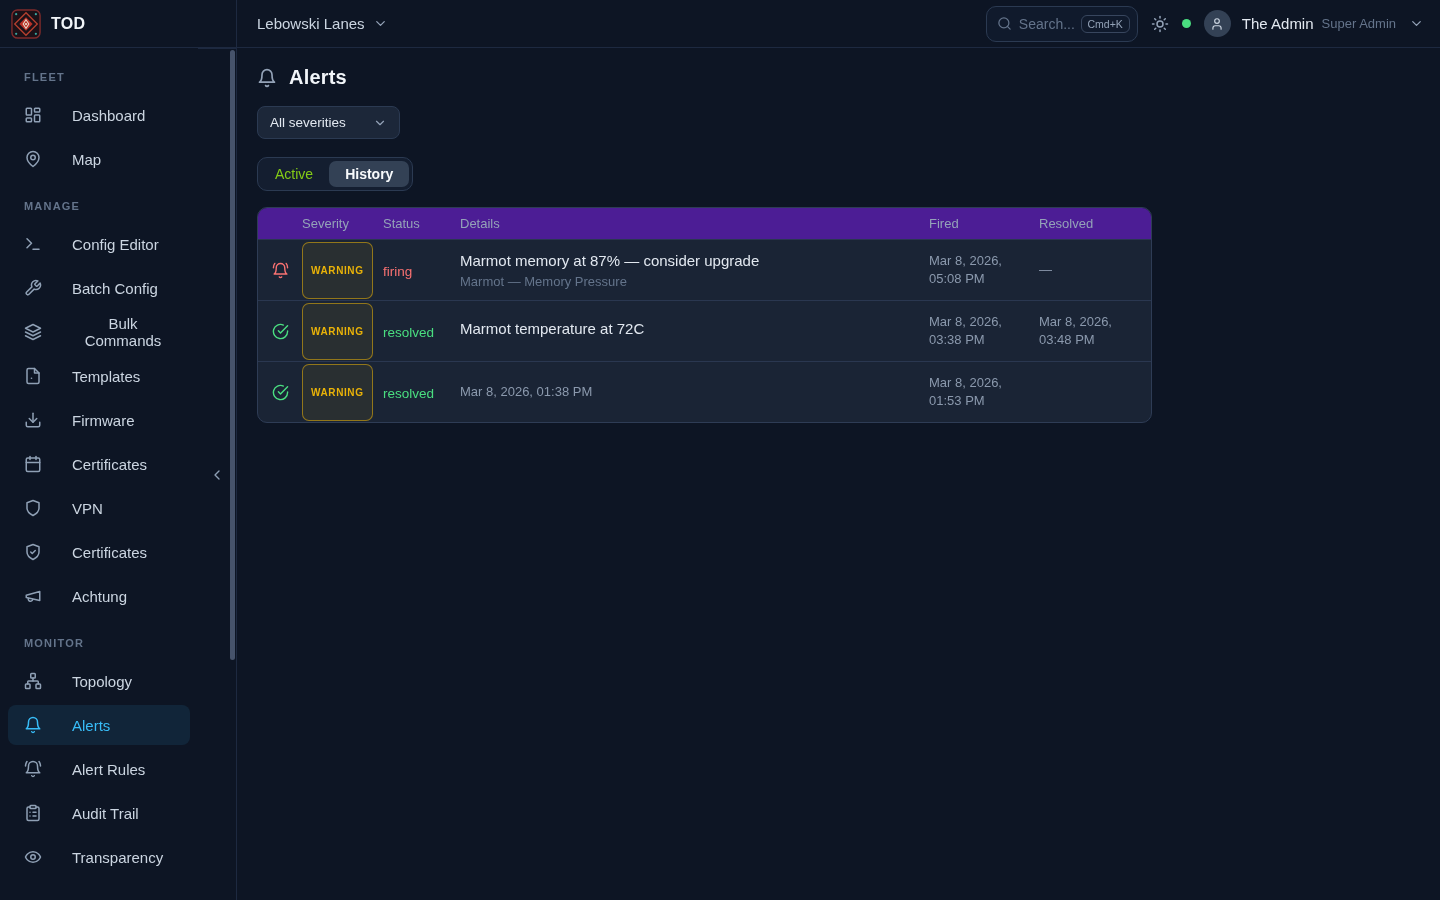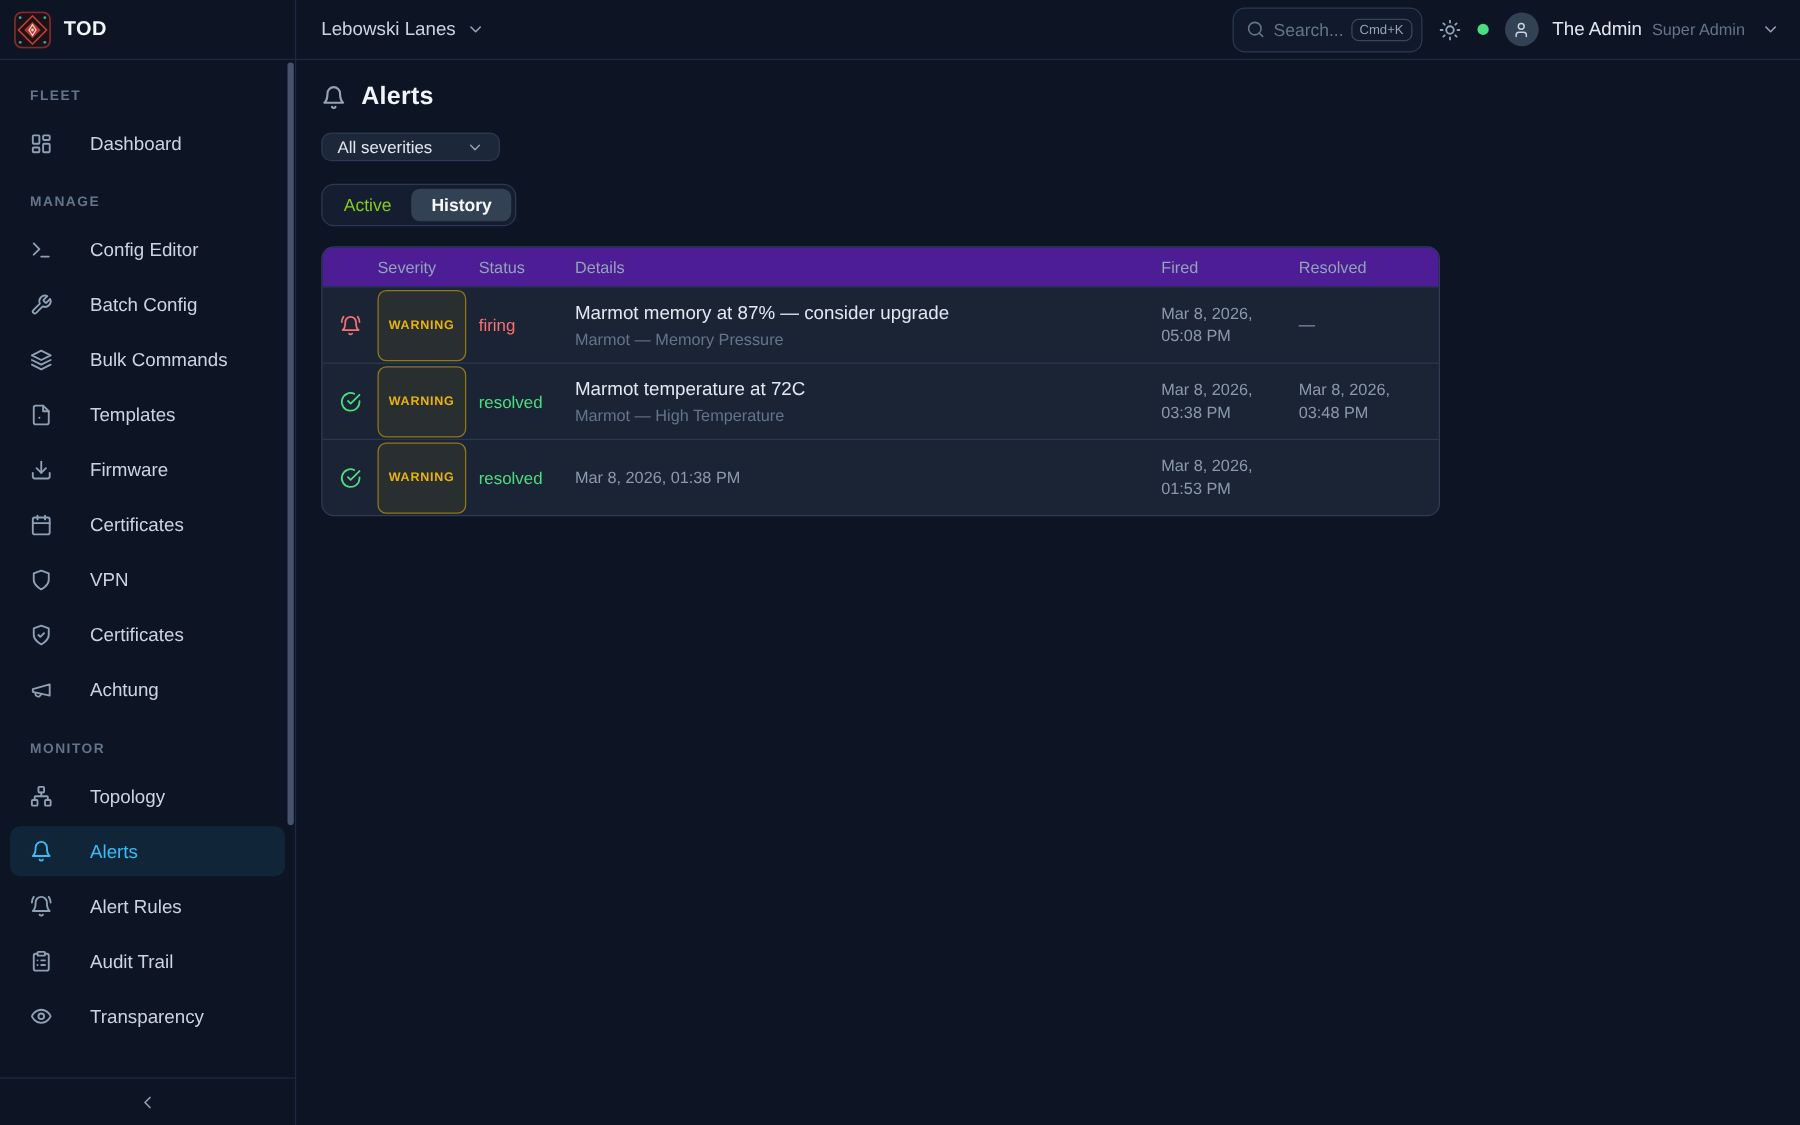--- a/index.html
+++ b/index.html
@@ -50,21 +50,21 @@
   }
   .user-name { font-size:15px; color:#e2e8f0; margin-left:-2px; }
   .user-role { font-size:13px; color:#64748b; margin-left:-5px; }
 
   
   .layout { flex:1; display:flex; min-height:0; }
 
   
   .sidebar {
     width:237px; flex:0 0 237px; position:relative; background:#0d1524;
-    border-right:1px solid #1d2940; display:flex; flex-direction:column;
+    border-right:1px solid #1d2940; display:flex; flex-direction:row;
   }
   .sidebar-nav { flex:1; padding-top:14px; overflow:hidden; }
   .nav-section { margin-bottom:12px; }
   .section-label {
     padding:9px 24px 8px; font-size:11px; font-weight:700;
     letter-spacing:1.2px; color:#64748b; text-transform:uppercase;
   }
   .nav-item {
     height:40px; margin:4px 8px 0; padding:0 16px; border-radius:8px;
     display:flex; align-items:center; gap:30px; color:#cbd5e1;
@@ -83,21 +83,21 @@
   }
   .collapse-btn { color:#8fa0b5; cursor:pointer; display:flex; }
 
   
   .main { flex:1; padding:18px 0 0 20px; min-width:0; }
   .page-title-row { display:flex; align-items:center; gap:12px; }
   .page-title-row .title-icon { color:#94a3b8; }
   .page-title { font-size:20px; font-weight:700; color:#f1f5f9; letter-spacing:.2px; }
 
   .select {
-    margin-top:17px; width:143px; height:23px; display:flex; align-items:center;
+    margin-top:17px; width:143px; height:33px; display:flex; align-items:center;
     justify-content:space-between; padding:0 12px; background:#1c2739;
     border:1px solid #2b3a52; border-radius:8px; cursor:pointer;
   }
   .select .select-value { font-size:13.5px; color:#e2e8f0; }
   .select .chev { color:#94a3b8; }
 
   .tabs {
     margin-top:18px; display:inline-flex; align-items:center; gap:2px;
     background:#141e30; border:1px solid #2b3a52; border-radius:10px; padding:3px;
   }
@@ -220,20 +220,29 @@
             <span class="nav-icon">
                 <svg width="18" height="18" viewBox="0 0 24 24" fill="none" stroke="currentColor" stroke-width="2" stroke-linecap="round" stroke-linejoin="round">
                   <rect x="3" y="3" width="7" height="9" rx="1"></rect>
                   <rect x="14" y="3" width="7" height="5" rx="1"></rect>
                   <rect x="14" y="12" width="7" height="9" rx="1"></rect>
                   <rect x="3" y="16" width="7" height="5" rx="1"></rect>
                 </svg>
               </span>
             <span>Dashboard</span>
           </div>
+          <div class="nav-item">
+            <span class="nav-icon">
+                <svg width="18" height="18" viewBox="0 0 24 24" fill="none" stroke="currentColor" stroke-width="2" stroke-linecap="round" stroke-linejoin="round">
+                  <path d="M20 10c0 6-8 12-8 12s-8-6-8-12a8 8 0 0 1 16 0Z"></path>
+                  <circle cx="12" cy="10" r="3"></circle>
+                </svg>
+              </span>
+            <span>Map</span>
+          </div>
         </div>
 
         <div class="nav-section">
           <div class="section-label">MANAGE</div>
           <div class="nav-item">
             <span class="nav-icon">
                 <svg width="18" height="18" viewBox="0 0 24 24" fill="none" stroke="currentColor" stroke-width="2" stroke-linecap="round" stroke-linejoin="round">
                   <polyline points="4 17 10 11 4 5"></polyline>
                   <line x1="12" y1="19" x2="20" y2="19"></line>
                 </svg>
@@ -450,21 +459,20 @@
               <svg width="17" height="17" viewBox="0 0 24 24" fill="none" stroke="currentColor" stroke-width="2" stroke-linecap="round" stroke-linejoin="round">
                   <path d="M22 11.08V12a10 10 0 1 1-5.93-9.14"></path>
                   <polyline points="22 4 12 14.01 9 11.01"></polyline>
                 </svg>
             </span>
           </div>
           <div class="cell"><span class="badge">WARNING</span></div>
           <div class="cell cell-status"><span class="resolved">resolved</span></div>
           <div class="cell cell-details">
             <div class="d-title">Marmot temperature at 72C</div>
-            <div class="d-sub">Marmot — High Temperature</div>
           </div>
           <div class="cell cell-time">Mar 8, 2026, 03:38 PM</div>
           <div class="cell cell-time">Mar 8, 2026, 03:48 PM</div>
         </div>
 
         <div class="tgrid trow">
           <div class="cell cell-icon">
             <span class="ok-ico">
               <svg width="17" height="17" viewBox="0 0 24 24" fill="none" stroke="currentColor" stroke-width="2" stroke-linecap="round" stroke-linejoin="round">
                   <path d="M22 11.08V12a10 10 0 1 1-5.93-9.14"></path>

